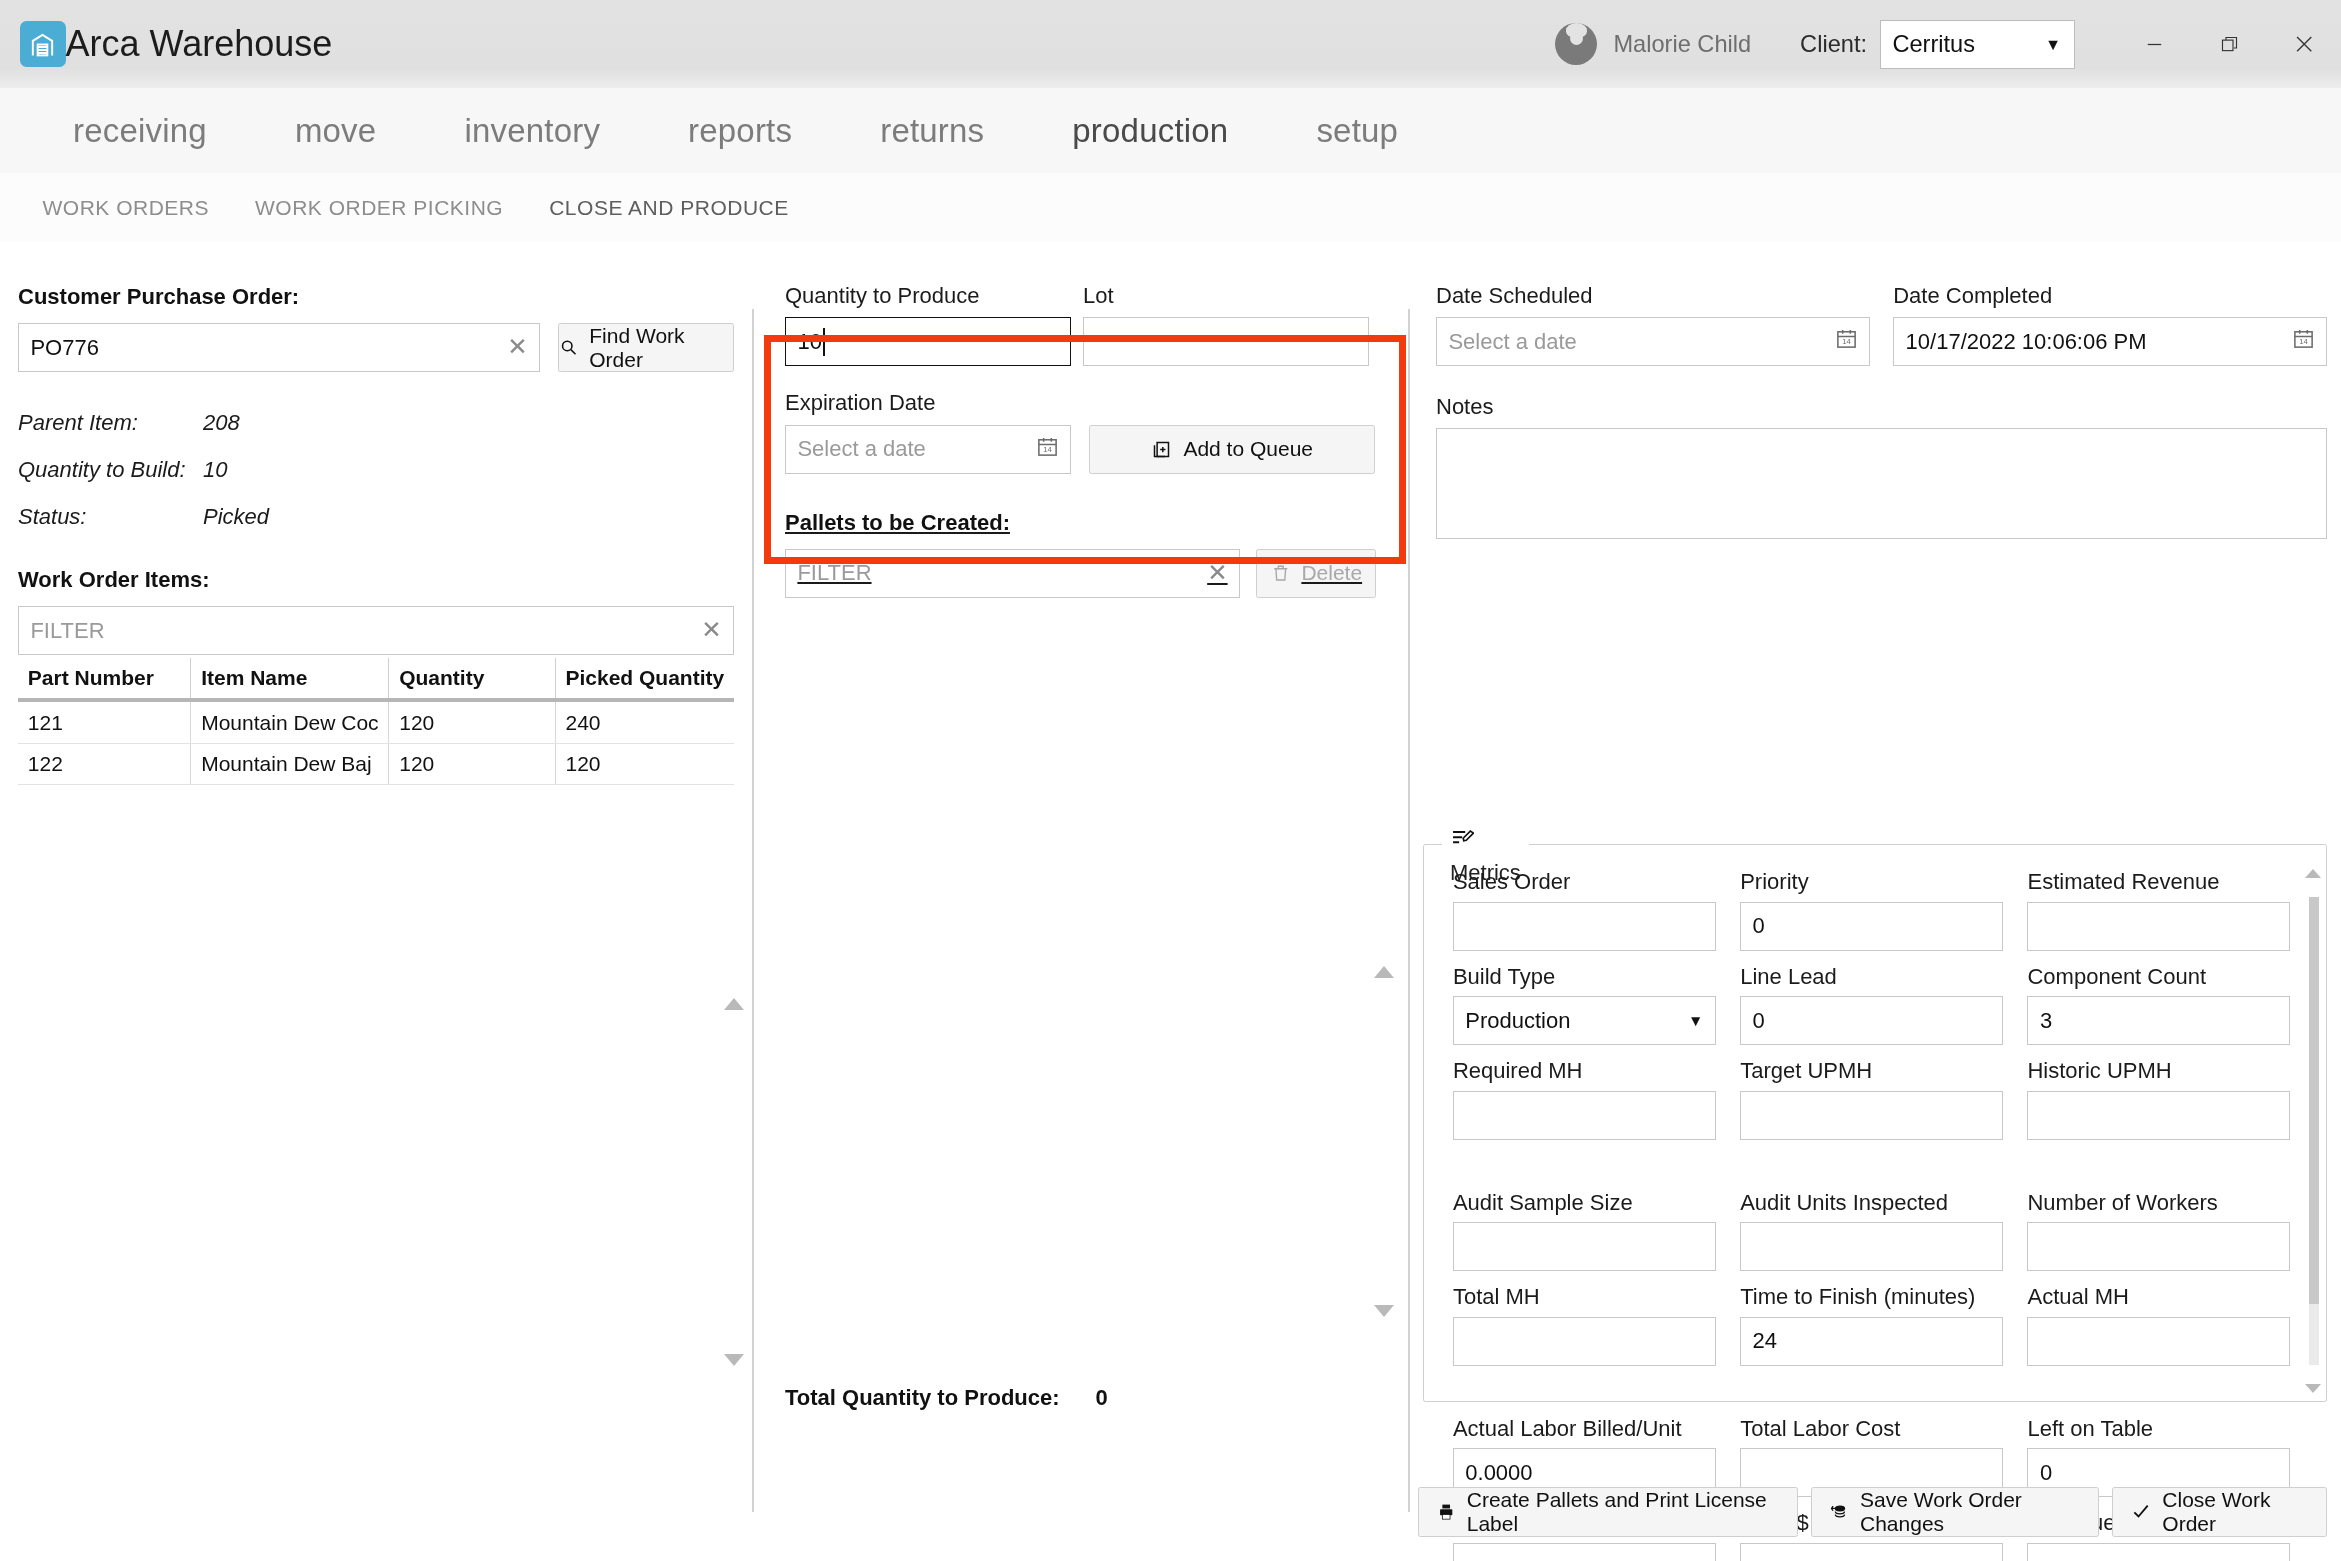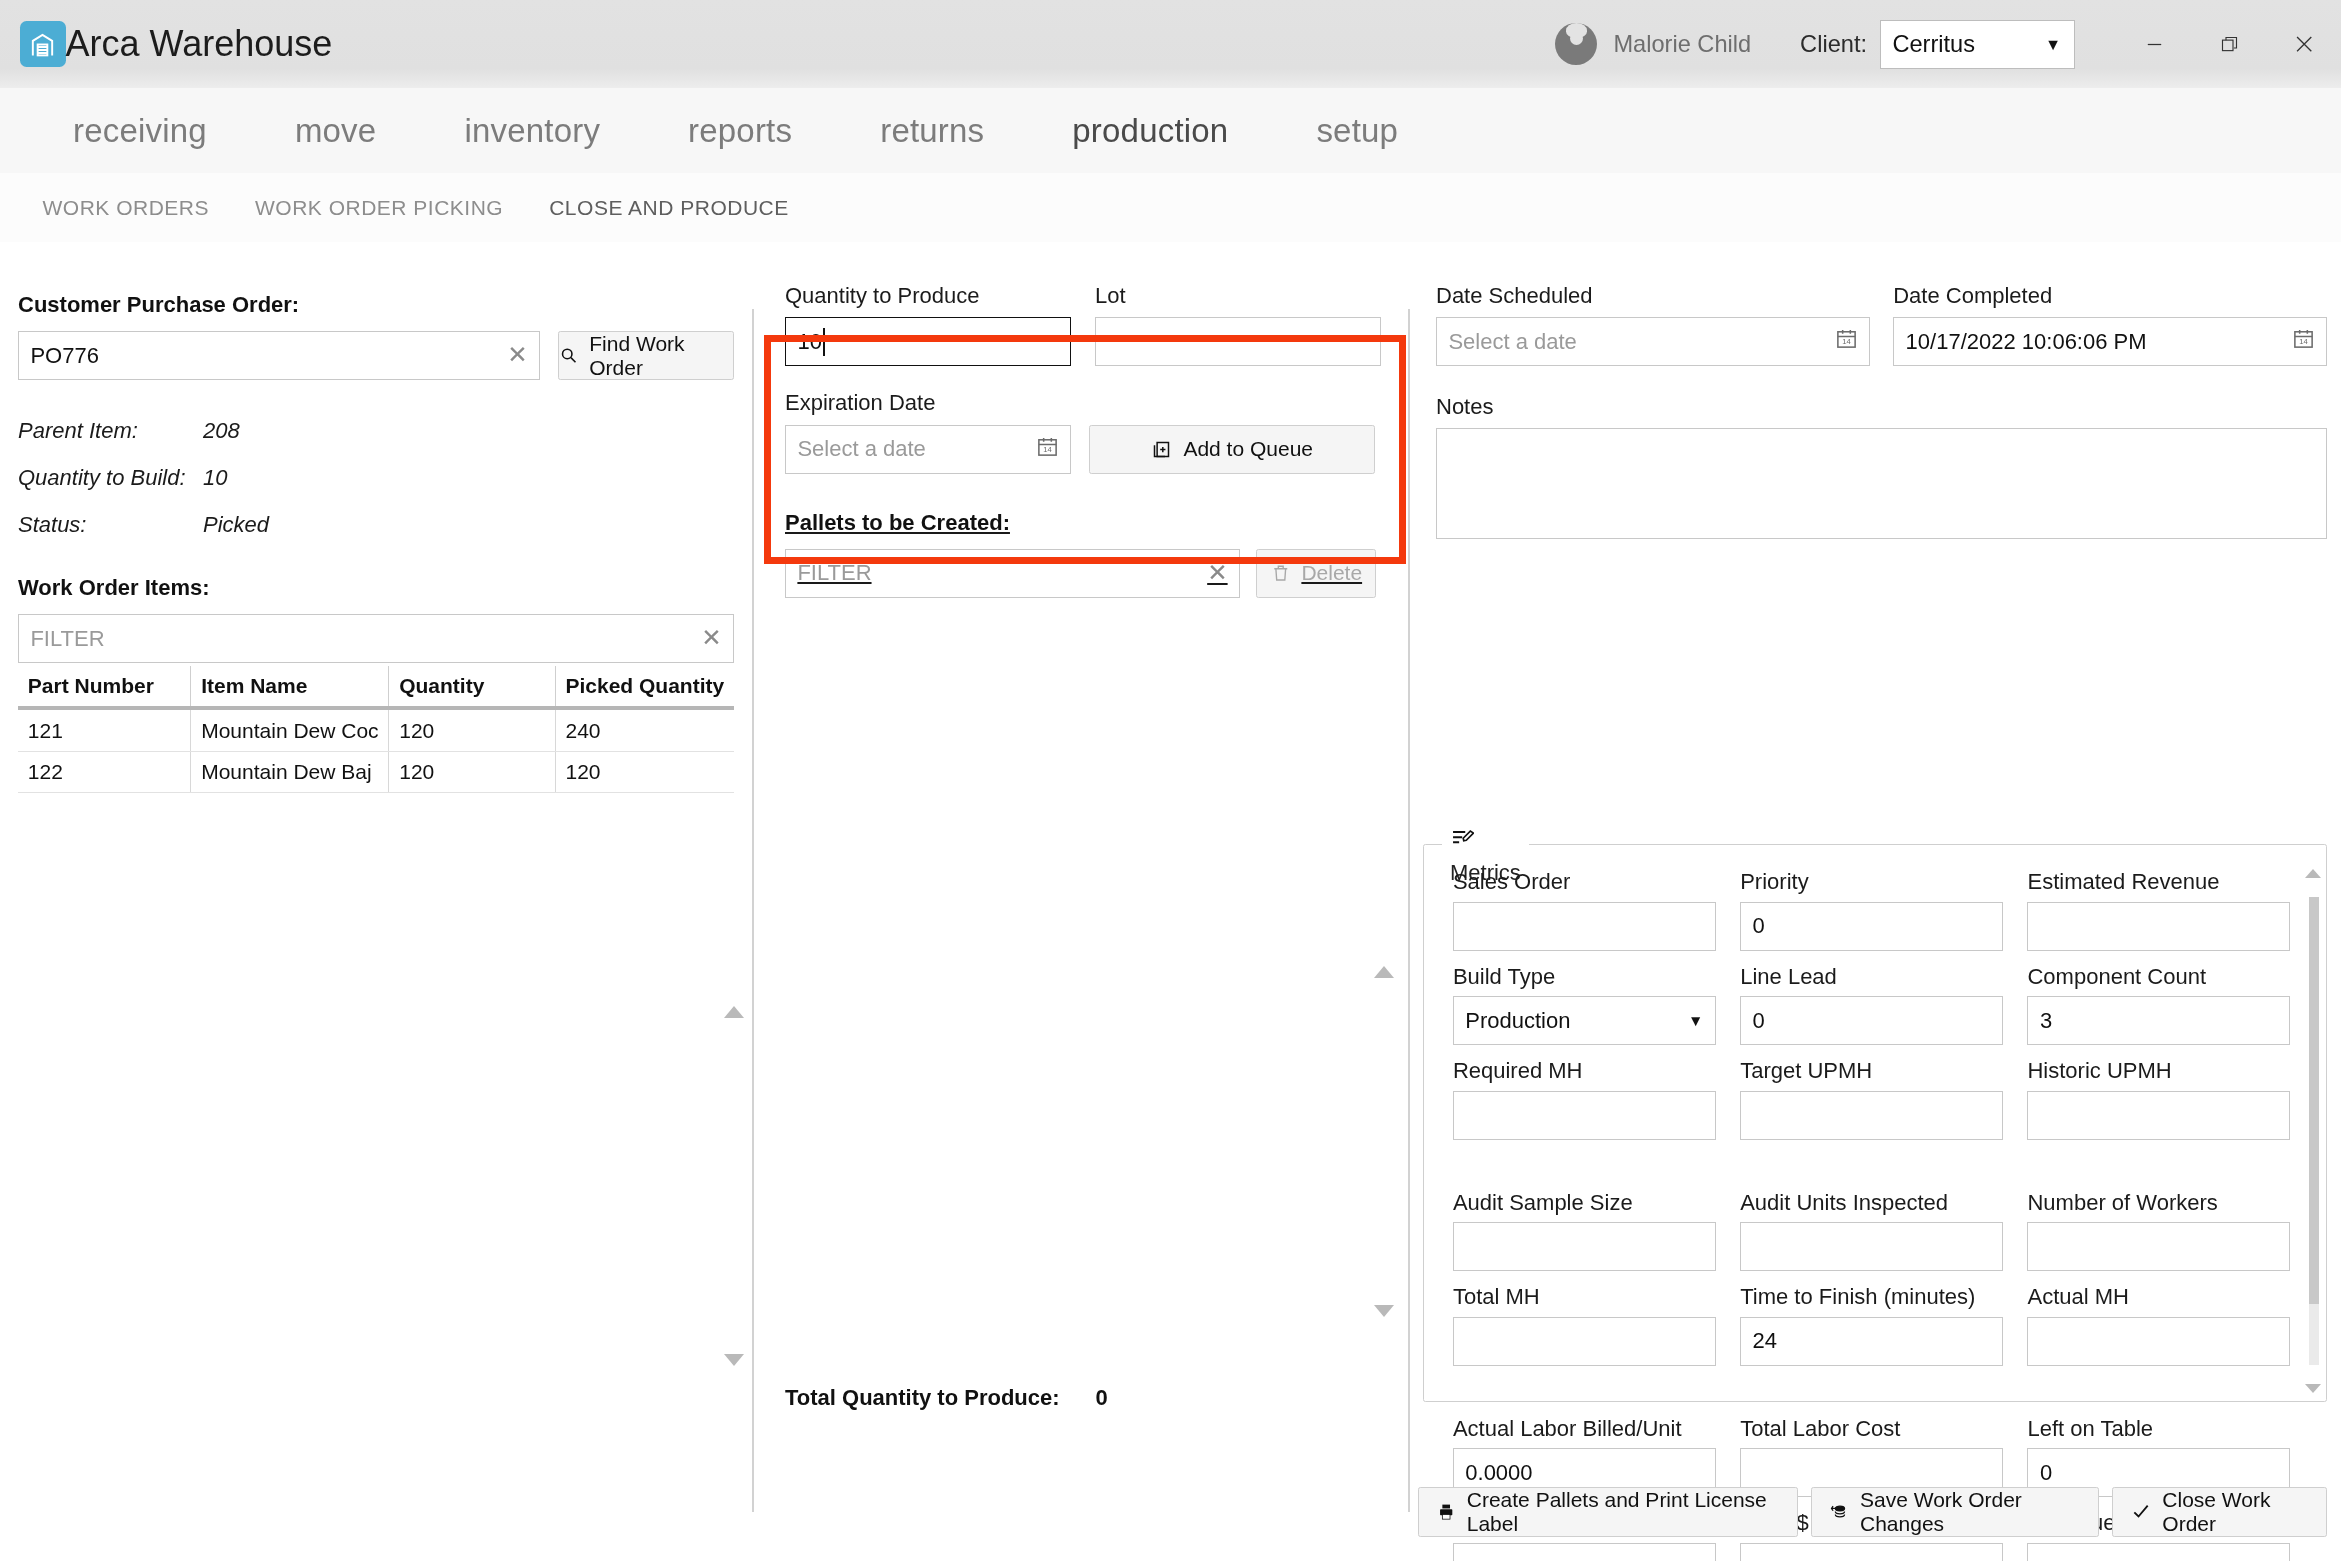--- a/index.html
+++ b/index.html
@@ -53,21 +53,21 @@
   .mainnav .navitem.active { color:#4a4a4a; }
 
   
   .subnav { height: 70px; background:#fcfcfc; display:flex; align-items:center; padding-left: 19.5px; }
   .subnav .sub { font-size: 21px; color:#8d8d8d; padding: 0 23px; letter-spacing:0.5px; }
   .subnav .sub.active { color:#5e5e5e; }
 
   
   .content { position:absolute; top: 242px; left:0; right:0; bottom: 0; background:#fff; }
 
-  .col-left { position:absolute; left:0; top:8px; width: 752px; bottom:0; padding: 0 18px; }
+  .col-left { position:absolute; left:0; top:0; width: 752px; bottom:0; padding: 0 18px; }
   .divider-v { position:absolute; top: 67px; bottom: 49px; width:1.6px; background:#d2d2d2; }
   .col-mid { position:absolute; left: 754px; width: 655px; top:0; bottom:0; }
   .col-right { position:absolute; left: 1418px; right: 0; top: 0; bottom: 0; }
 
   .lbl { font-size: 22px; color:#1b1b1b; }
   .lbl-b { font-size: 22px; color:#111; font-weight: 700; }
 
   .inp {
     border:0.8px solid #c8c8c8; background:#fff; height:49px;
     display:flex; align-items:center; padding: 0 11.4px;
@@ -267,21 +267,21 @@
     <div style="position:absolute; right:8.1px; bottom:195px;">
       <div class="tri down"></div>
     </div>
   </div>
 
   <div class="divider-v" style="left:752px;"></div>
 
   <div class="col-mid">
 
     <div style="padding: 41px 28px 0 31px;">
-      <div style="display:flex; gap:24px;">
+      <div style="display:flex; gap:12px;">
         <div style="width:286px;">
           <div class="lbl">Quantity to Produce</div>
           <div class="inp" style="margin-top:8.1px; border:1.6px solid #111;">
             <span>10</span>
             <span style="width:1.6px;height:28px;background:#111;margin-left:1.6px;"></span>
           </div>
         </div>
         <div style="width:286px;">
           <div class="lbl">Lot</div>
           <div class="inp" style="margin-top:8.1px;">

